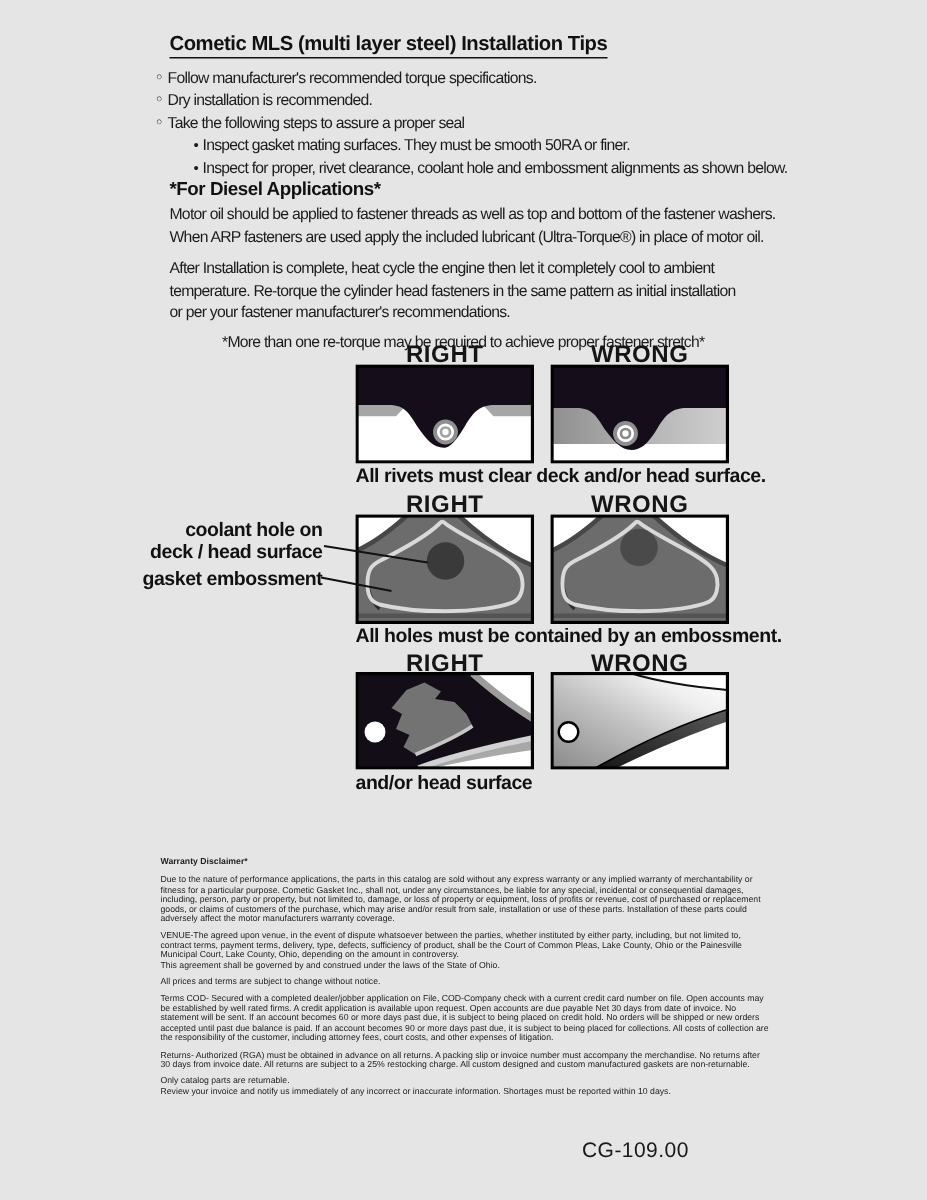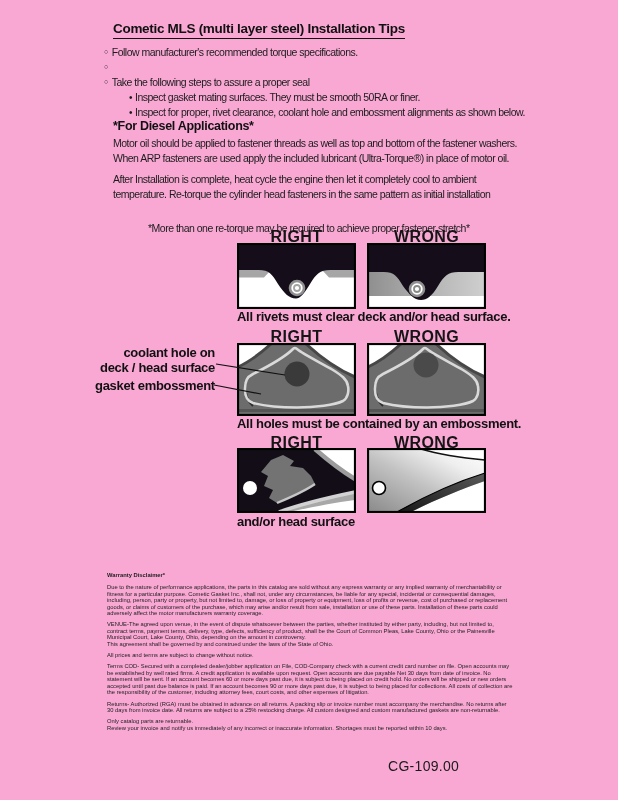--- a/index.html
+++ b/index.html
@@ -1,17 +1,17 @@
 <!DOCTYPE html>
 <html><head>
 <meta charset="utf-8">
 <style>
   html,body{margin:0;padding:0;background:#ffffff;}
   .page{
-    position:relative;width:618px;height:800px;background:#f9a8d4;overflow:hidden;
+    position:relative;width:618px;height:800px;background:#e5e5e5;overflow:hidden;
     font-family:"Liberation Sans","DejaVu Sans",sans-serif;color:#1c1c1c;
   }
   .abs{position:absolute;}
   
   .title{
     left:113px;top:21px;font-size:13.5px;font-weight:bold;letter-spacing:-0.3px;
     border-bottom:1.6px solid #111;padding-bottom:2px;white-space:nowrap;color:#111;
   }
   
   .bullets{left:104px;top:45px;font-size:10.5px;letter-spacing:-0.5px;line-height:15px;white-space:nowrap;}
@@ -45,20 +45,21 @@
 
   <div class="abs title">Cometic MLS (multi layer steel) Installation Tips</div>
 
   <div class="abs bullets">
     <div class="bline">
       <span class="om">○</span>
       <span>Follow manufacturer's recommended torque specifications.</span>
     </div>
     <div class="bline">
       <span class="om">○</span>
+      <span>Dry installation is recommended.</span>
     </div>
     <div class="bline">
       <span class="om">○</span>
       <span>Take the following steps to assure a proper seal</span>
     </div>
     <div class="bline sub">
       <span class="fm">•</span>
       <span>Inspect gasket mating surfaces.  They must be smooth 50RA or finer.</span>
     </div>
     <div class="bline sub">
@@ -68,20 +69,21 @@
   </div>
 
   <div class="abs diesel-h">*For Diesel Applications*</div>
   <div class="abs para p1">
     <div>Motor oil should be applied to fastener threads as well as top and bottom of the fastener washers.</div>
     <div>When ARP fasteners are used apply the included lubricant (Ultra-Torque®) in place of motor oil.</div>
   </div>
   <div class="abs para p2">
     <div>After Installation is complete, heat cycle the engine then let it completely cool to ambient</div>
     <div>temperature. Re-torque the cylinder head fasteners in the same pattern as initial installation</div>
+    <div>or per your fastener manufacturer's recommendations.</div>
   </div>
   <div class="abs para p3">*More than one re-torque may be required to achieve proper fastener stretch*</div>
 
   <div class="abs dlabel" style="left:237px;top:228px;">RIGHT</div>
   <div class="abs dlabel" style="left:367px;top:228px;">WRONG</div>
 
   <div class="abs dbox" style="left:237px;top:243px;">
     <svg width="119" height="66" viewBox="0 0 119 66">
       <rect x="0" y="0" width="119" height="66" fill="#ffffff"></rect>
       <path d="M1,27 H34 L27,34.5 H1 Z" fill="#a6a6a6"></path>

